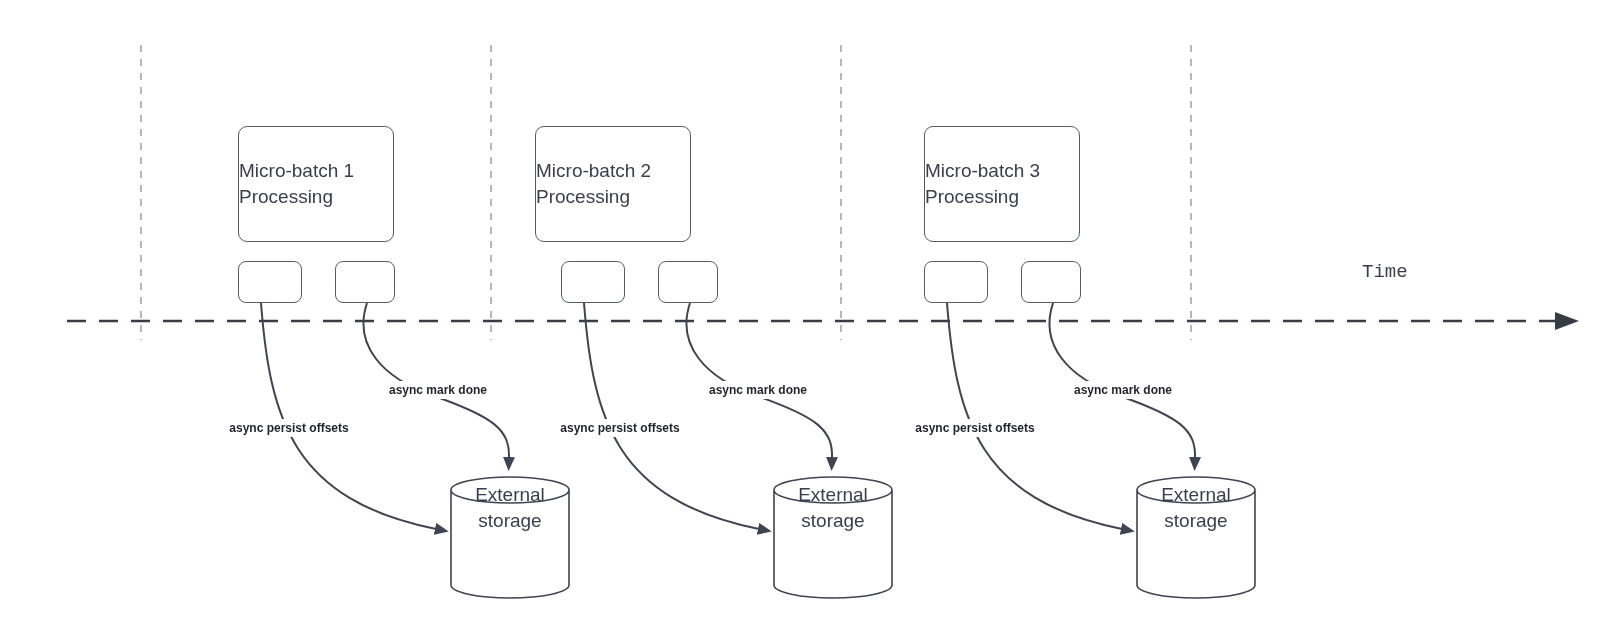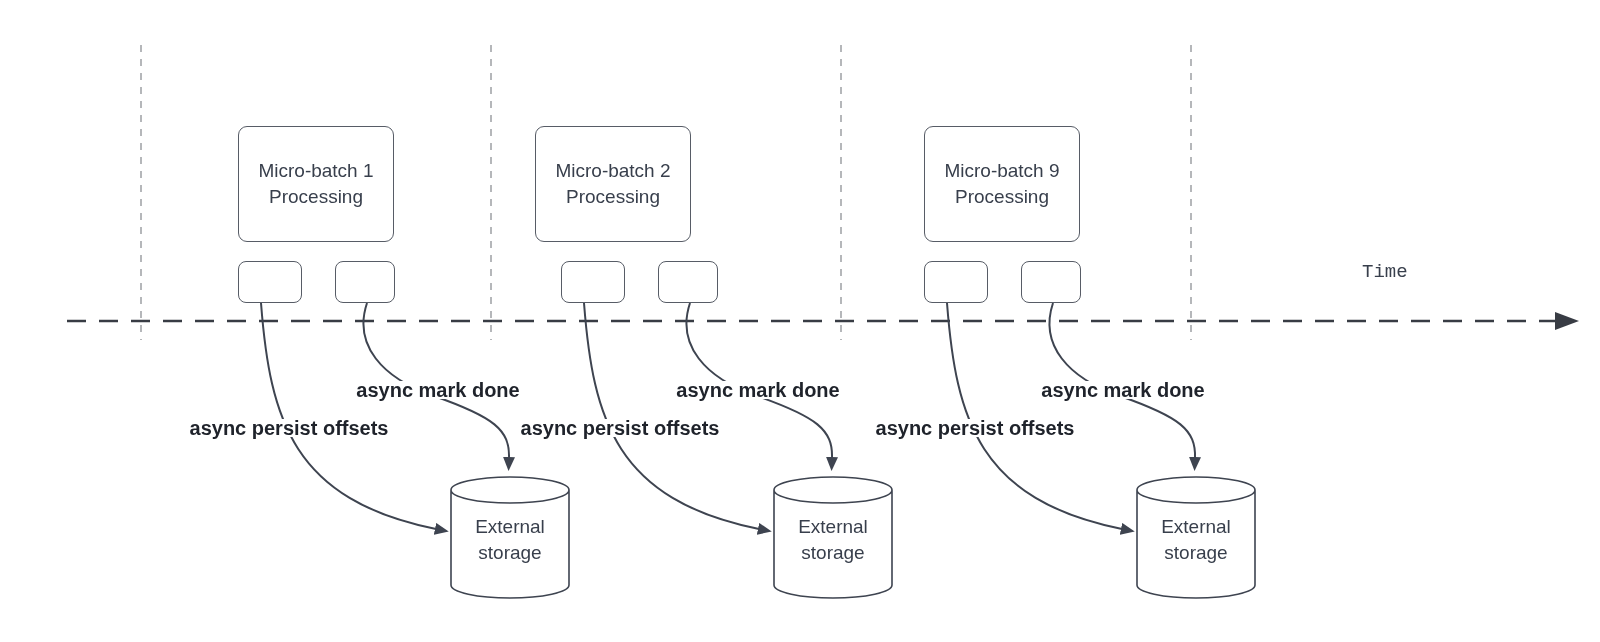--- a/index.html
+++ b/index.html
@@ -21,36 +21,36 @@
   .axis{stroke:var(--axis);stroke-width:2.4;stroke-dasharray:19 13;fill:none;}
   .curve{stroke:var(--line);stroke-width:2;fill:none;}
   .cyl{stroke:var(--line);stroke-width:1.6;fill:#ffffff;}
   .ah-line{fill:var(--line);}
   .ah-axis{fill:var(--axis);}
 
   
   .mb-box{
     position:absolute;top:126px;width:156px;height:116px;box-sizing:border-box;
     border:1.5px solid var(--box-border);border-radius:9px;background:#fff;
-    display:flex;flex-direction:column;align-items:center;justify-content:center;
+    display:flex;flex-direction:column;align-items:flex-start;justify-content:center;
     font-size:19px;line-height:26px;color:var(--text);text-align:center;
   }
   .task-box{
     position:absolute;top:261px;height:42px;box-sizing:border-box;
     border:1.5px solid var(--box-border);border-radius:8px;background:#fff;
   }
   .task-box.left{width:64px;}
   .task-box.right{width:60px;}
   .edge-label{
     position:absolute;transform:translateX(-50%);
-    font-size:20px;font-weight:700;color:var(--label);
+    font-size:12px;font-weight:700;color:var(--label);
     background:#fff;padding:0 3px;white-space:nowrap;line-height:18px;text-align:right;
   }
   .storage-label{
-    position:absolute;top:514px;width:118px;text-align:center;
+    position:absolute;top:482px;width:118px;text-align:center;
     font-size:19px;line-height:26px;color:var(--text);
   }
   .time-label{
     position:absolute;left:1362px;top:261px;
     font-size:19px;line-height:22px;color:var(--text);white-space:nowrap;font-family:Liberation Mono, monospace;
   }
 </style>
 </head>
 <body>
 
@@ -106,21 +106,21 @@
   <div class="task-box left" style="left:561px"></div>
   <div class="task-box right" style="left:658px"></div>
   <div class="edge-label" style="left:620px;top:419px">async persist offsets</div>
   <div class="edge-label" style="left:758px;top:381px">async mark done</div>
   <div class="storage-label" style="left:774px">
     <div>External</div>
     <div>storage</div>
   </div>
 
   <div class="mb-box" style="left:924px">
-    <span>Micro-batch 9</span>
+    <span>Micro-batch 3</span>
     <span>Processing</span>
   </div>
   <div class="task-box left" style="left:924px"></div>
   <div class="task-box right" style="left:1021px"></div>
   <div class="edge-label" style="left:975px;top:419px">async persist offsets</div>
   <div class="edge-label" style="left:1123px;top:381px">async mark done</div>
   <div class="storage-label" style="left:1137px">
     <div>External</div>
     <div>storage</div>
   </div>

